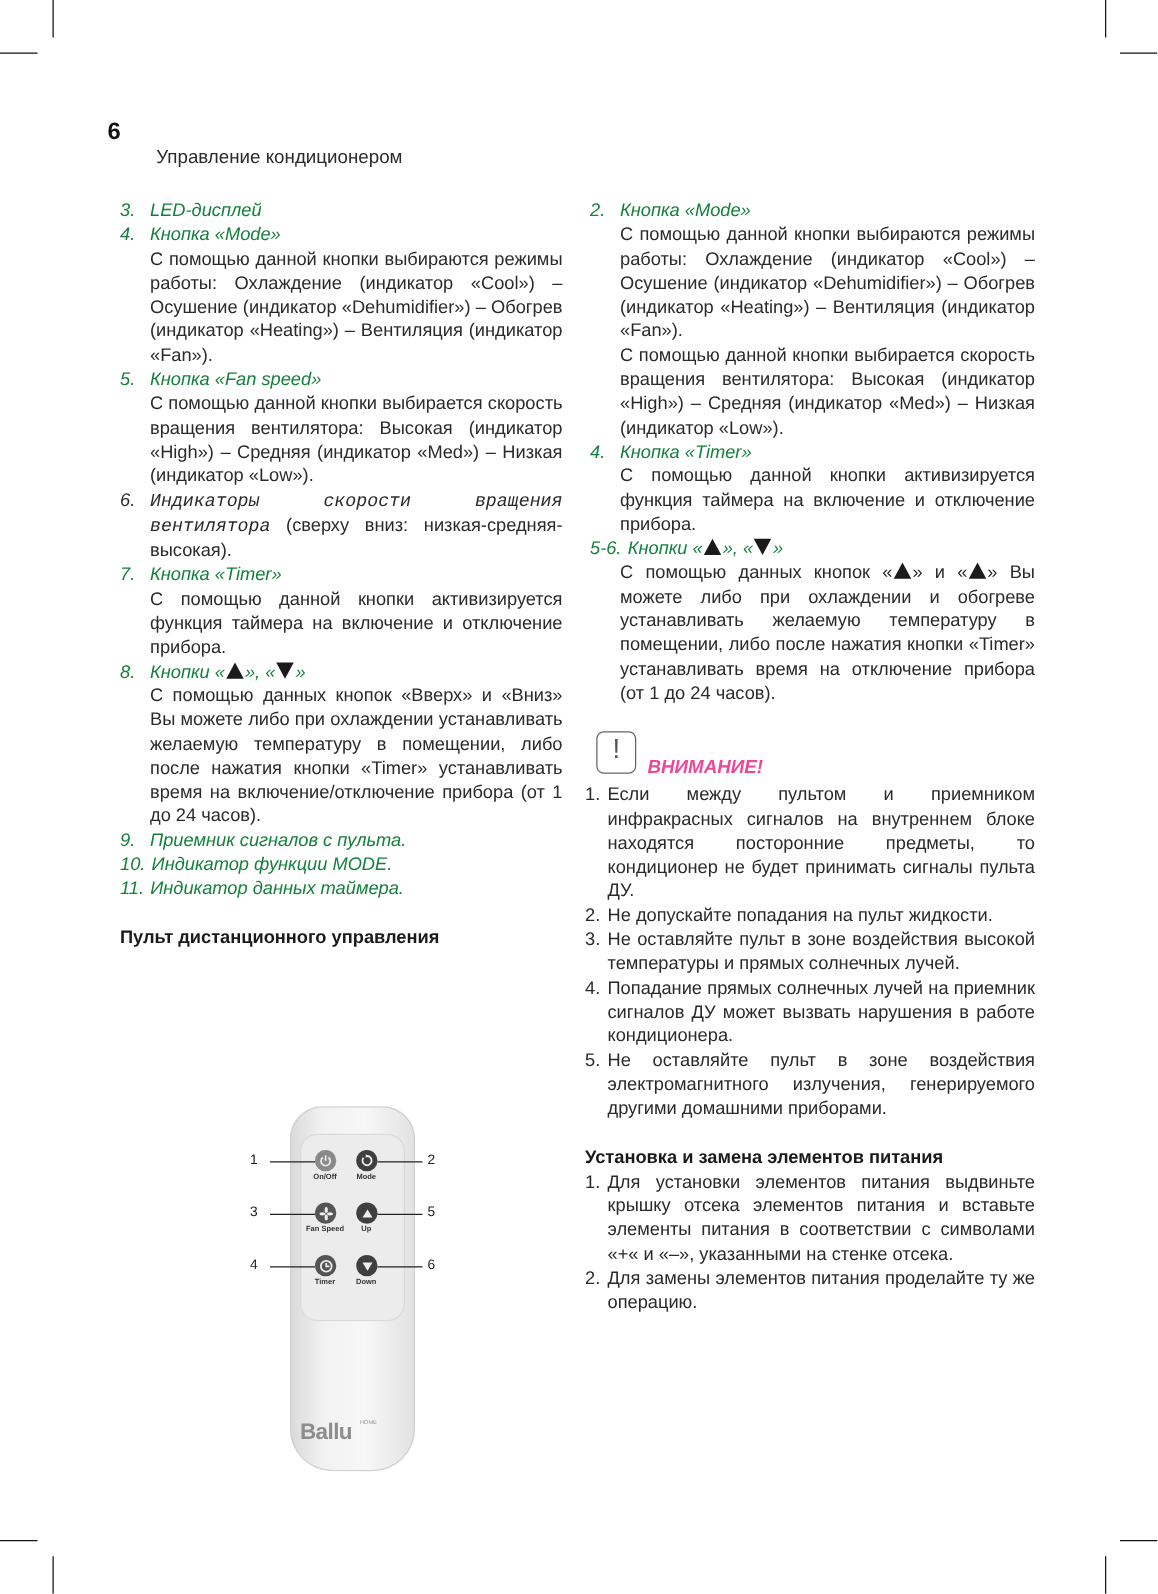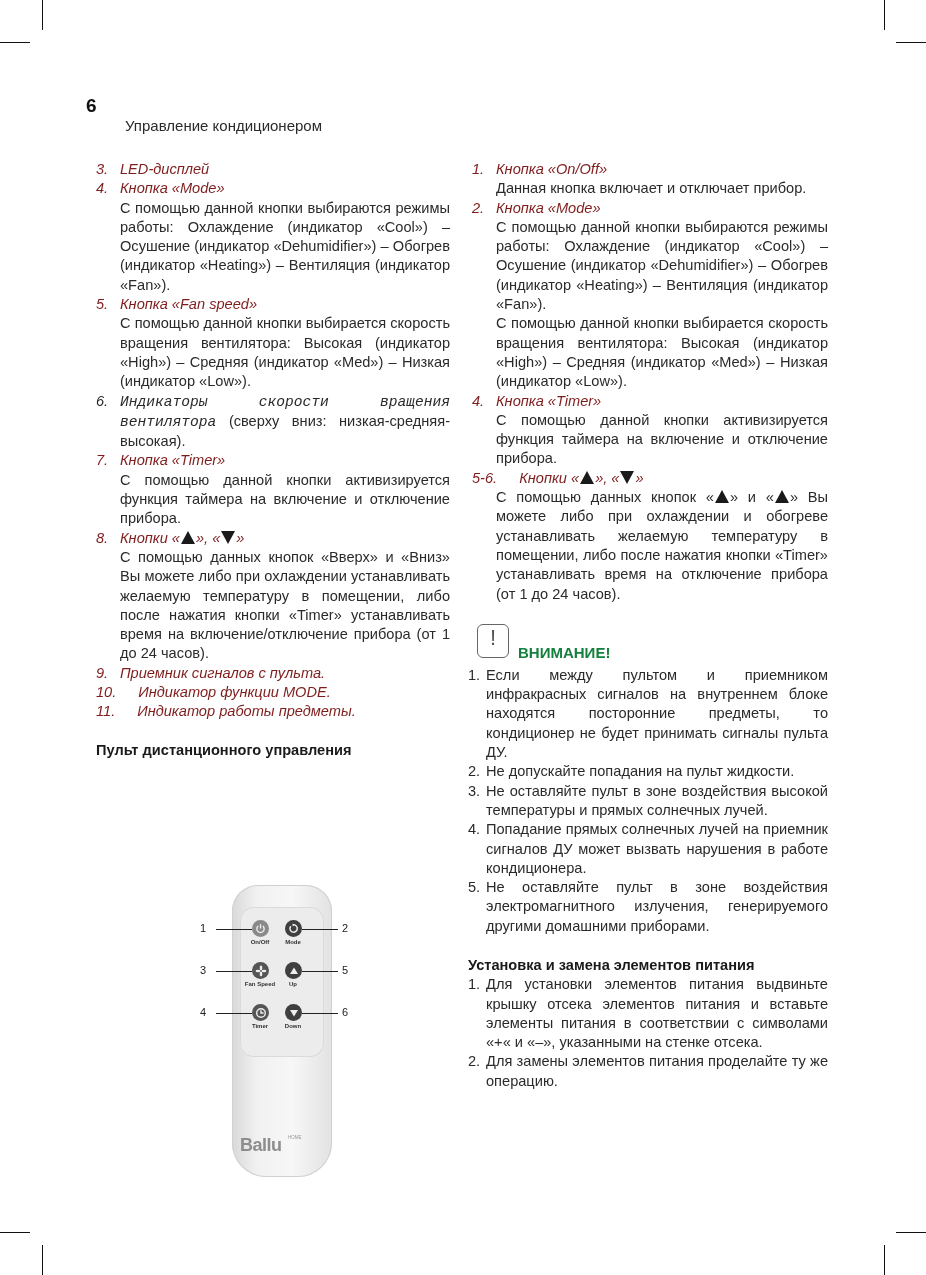--- a/index.html
+++ b/index.html
@@ -5,33 +5,33 @@
   html, body { margin:0; padding:0; background:#ffffff; }
   body { width:926px; height:1275px; position:relative; overflow:hidden;
          font-family:"Liberation Sans", sans-serif; color:#2a2a2a; }
   .crop { position:absolute; background:#111; }
   .hdr-num { position:absolute; left:86px; top:95px; font-size:19px; font-weight:bold; color:#111; }
   .hdr-title { position:absolute; left:125px; top:97px; font-size:15px; color:#2a2a2a;margin-top:20px; }
   .col { position:absolute; font-size:14.6px; line-height:19.3px; }
   .col-left { left:96px; top:160px; width:354px; }
   .col-right { left:472px; top:160px; width:356px; }
   .item { position:relative; }
-  .item-head { font-style:italic; color:#7f1d1d; white-space:nowrap; }
+  .item-head { font-style:italic; color:#15803d; white-space:nowrap; }
   .item-head .num { display:inline-block; width:24px; }
-  .item-head.tight .num { width:auto; margin-right:22px; }
+  .item-head.tight .num { width:auto; margin-right:5px; }
   .item-body { padding-left:24px; text-align:justify; text-align-last:left; }
   .tri-up { display:inline-block; width:0; height:0; border-left:7px solid transparent; border-right:7px solid transparent; border-bottom:13px solid #1a1a1a; vertical-align:-1px; margin:0 1px; }
   .tri-down { display:inline-block; width:0; height:0; border-left:7px solid transparent; border-right:7px solid transparent; border-top:13px solid #1a1a1a; vertical-align:-1px; margin:0 1px; }
   .section-title { font-weight:bold; font-size:14.6px; color:#1a1a1a; }
   .plain-item { padding-left:18px; text-indent:-18px; text-align:justify; text-align-last:left; }
   .plain-item .n { display:inline-block; width:18px; text-indent:0; }
   .warn { position:relative; height:42px; margin-top:20px; }
   .warn-box { position:absolute; left:5px; top:0; width:30px; height:32px; border:1.3px solid #666; border-radius:6px; }
   .warn-box span { position:absolute; left:0; right:0; top:3px; text-align:center; font-size:22px; color:#555; font-weight:normal; }
-  .warn-title { position:absolute; left:46px; top:19px; font-weight:bold; font-size:15px; color:#15803d; }
+  .warn-title { position:absolute; left:46px; top:19px; font-weight:bold; font-size:15px; color:#ec4899;font-style:italic; }
   .remote-wrap { position:absolute; left:190px; top:885px; width:180px; height:295px; }
   .remote { position:absolute; left:42px; top:0; width:100px; height:292px; border-radius:26px 26px 34px 34px;
             background:linear-gradient(90deg,#d9d9d9 0%,#f1f1f1 25%,#f7f7f7 60%,#e2e2e2 100%); box-shadow:inset 0 0 0 1px #d0d0d0; }
   .remote-panel { position:absolute; left:50px; top:22px; width:84px; height:150px; border-radius:14px; background:#ececec; box-shadow:inset 0 0 0 1px #dadada; }
   .rbtn { position:absolute; width:17px; height:17px; border-radius:50%; display:flex; align-items:center; justify-content:center; }
   .rbtn.light { background:#8a8a8a; }
   .rbtn.dark { background:#3f3f3f; }
   .rlabel { position:absolute; font-size:6px; font-weight:bold; color:#333; text-align:center; width:40px; white-space:nowrap; }
   .callout-line { position:absolute; height:1.2px; background:#222; }
   .callout-num { position:absolute; font-size:11px; color:#222; }
@@ -78,21 +78,21 @@
     <div class="item-head"><span class="num">8.</span><span>Кнопки «</span><span class="tri-up"></span><span>», «</span><span class="tri-down"></span><span>»</span></div>
     <div class="item-body">С помощью данных кнопок «Вверх» и «Вниз» Вы можете либо при охлаждении устанавливать желаемую температуру в помещении, либо после нажатия кнопки «Timer» устанавливать время на включение/отключение прибора (от 1 до 24 часов).</div>
   </div>
   <div class="item">
     <div class="item-head"><span class="num">9.</span><span>Приемник сигналов с пульта.</span></div>
   </div>
   <div class="item">
     <div class="item-head tight"><span class="num">10.</span><span>Индикатор функции MODE.</span></div>
   </div>
   <div class="item">
-    <div class="item-head tight"><span class="num">11.</span><span>Индикатор работы предметы.</span></div>
+    <div class="item-head tight"><span class="num">11.</span><span>Индикатор данных таймера.</span></div>
   </div>
   <div class="section-title" style="margin-top:19px;">Пульт дистанционного управления</div>
 </div>
 
 <div class="remote-wrap">
   <div class="remote"></div>
   <div class="remote-panel"></div>
 
   <div class="rbtn light" style="left:62px;top:35px;">
     <svg width="11" height="11" viewBox="0 0 12 12">
@@ -155,24 +155,20 @@
   <div class="callout-line" style="left:26px;top:128px;width:36px;"></div>
   <div class="callout-num" style="left:152px;top:121px;">6</div>
   <div class="callout-line" style="left:112px;top:128px;width:36px;"></div>
 
   <div class="brand">Ballu</div>
   <div class="brand-sup">HOME</div>
 </div>
 
 <div class="col col-right">
   <div class="item">
-    <div class="item-head"><span class="num">1.</span><span>Кнопка «On/Off»</span></div>
-    <div class="item-body">Данная кнопка включает и отключает прибор.</div>
-  </div>
-  <div class="item">
     <div class="item-head"><span class="num">2.</span><span>Кнопка «Mode»</span></div>
     <div class="item-body">С помощью данной кнопки выбираются режимы работы: Охлаждение (индикатор «Cool») – Осушение (индикатор «Dehumidifier») – Обогрев (индикатор «Heating») – Вентиляция (индикатор «Fan»).</div>
   </div>
   <div class="item">
     <div class="item-body">С помощью данной кнопки выбирается скорость вращения вентилятора: Высокая (индикатор «High») – Средняя (индикатор «Med») – Низкая (индикатор «Low»).</div>
   </div>
   <div class="item">
     <div class="item-head"><span class="num">4.</span><span>Кнопка «Timer»</span></div>
     <div class="item-body">С помощью данной кнопки активизируется функция таймера на включение и отключение прибора.</div>
   </div>

